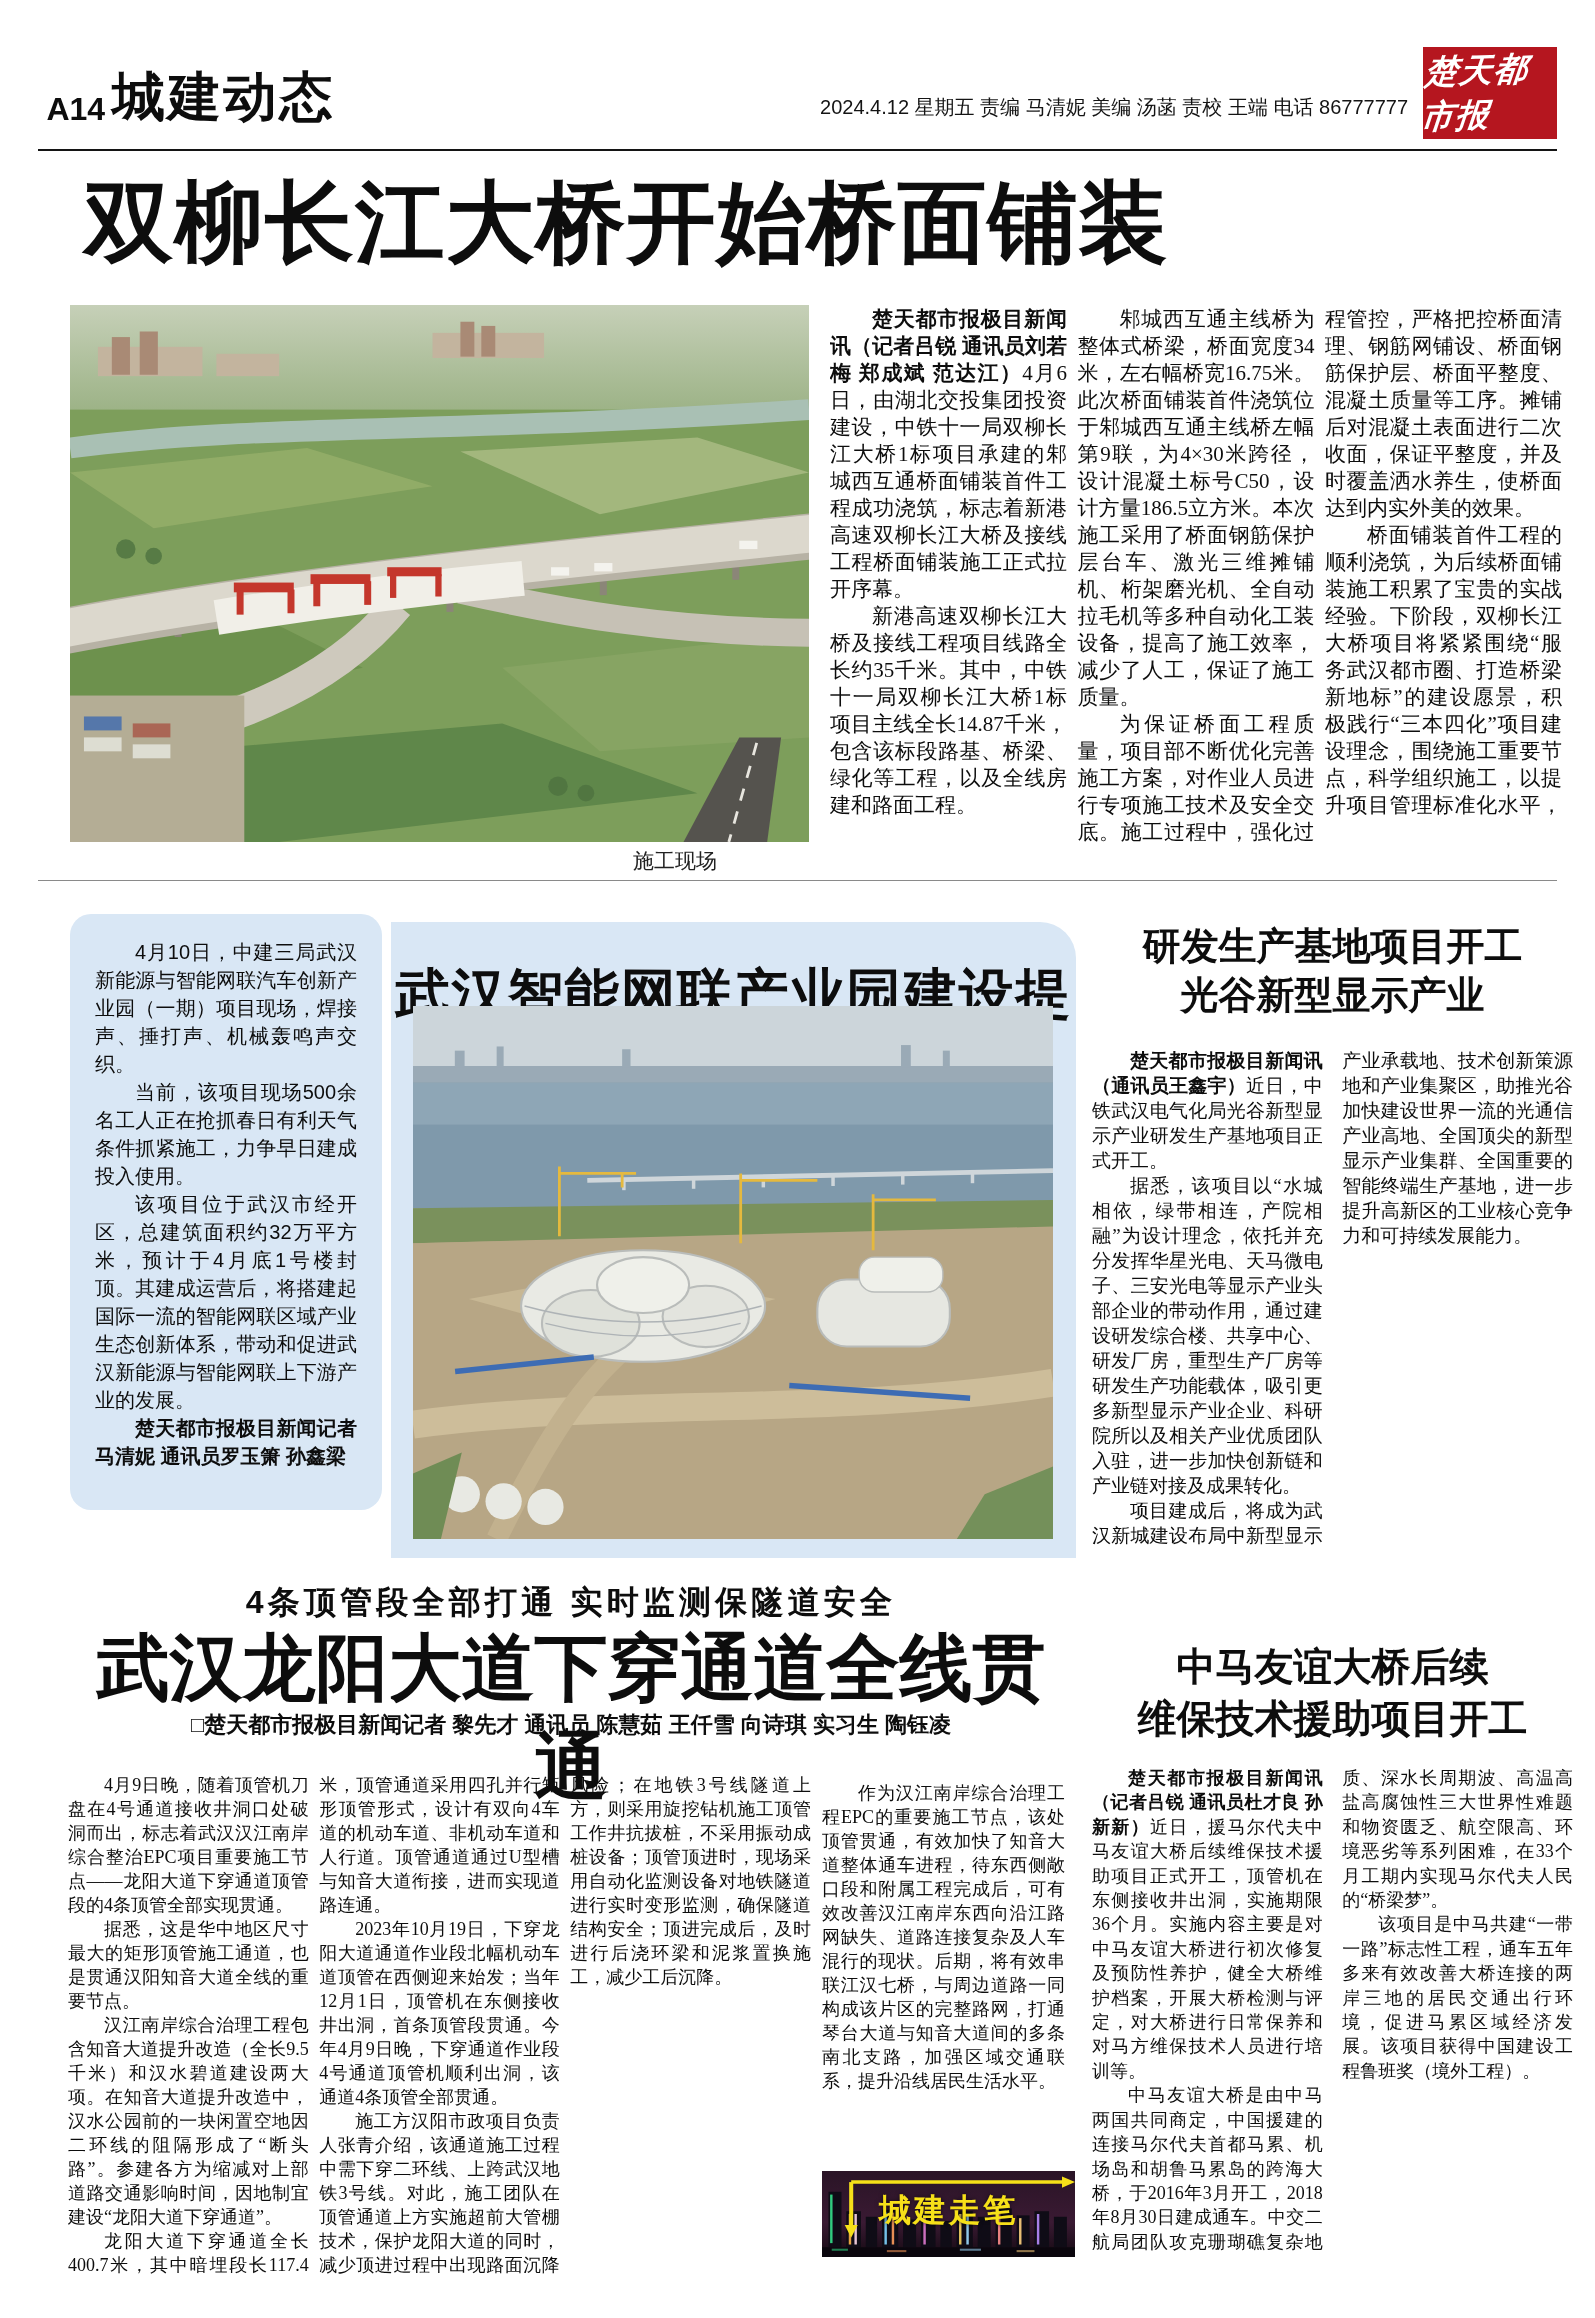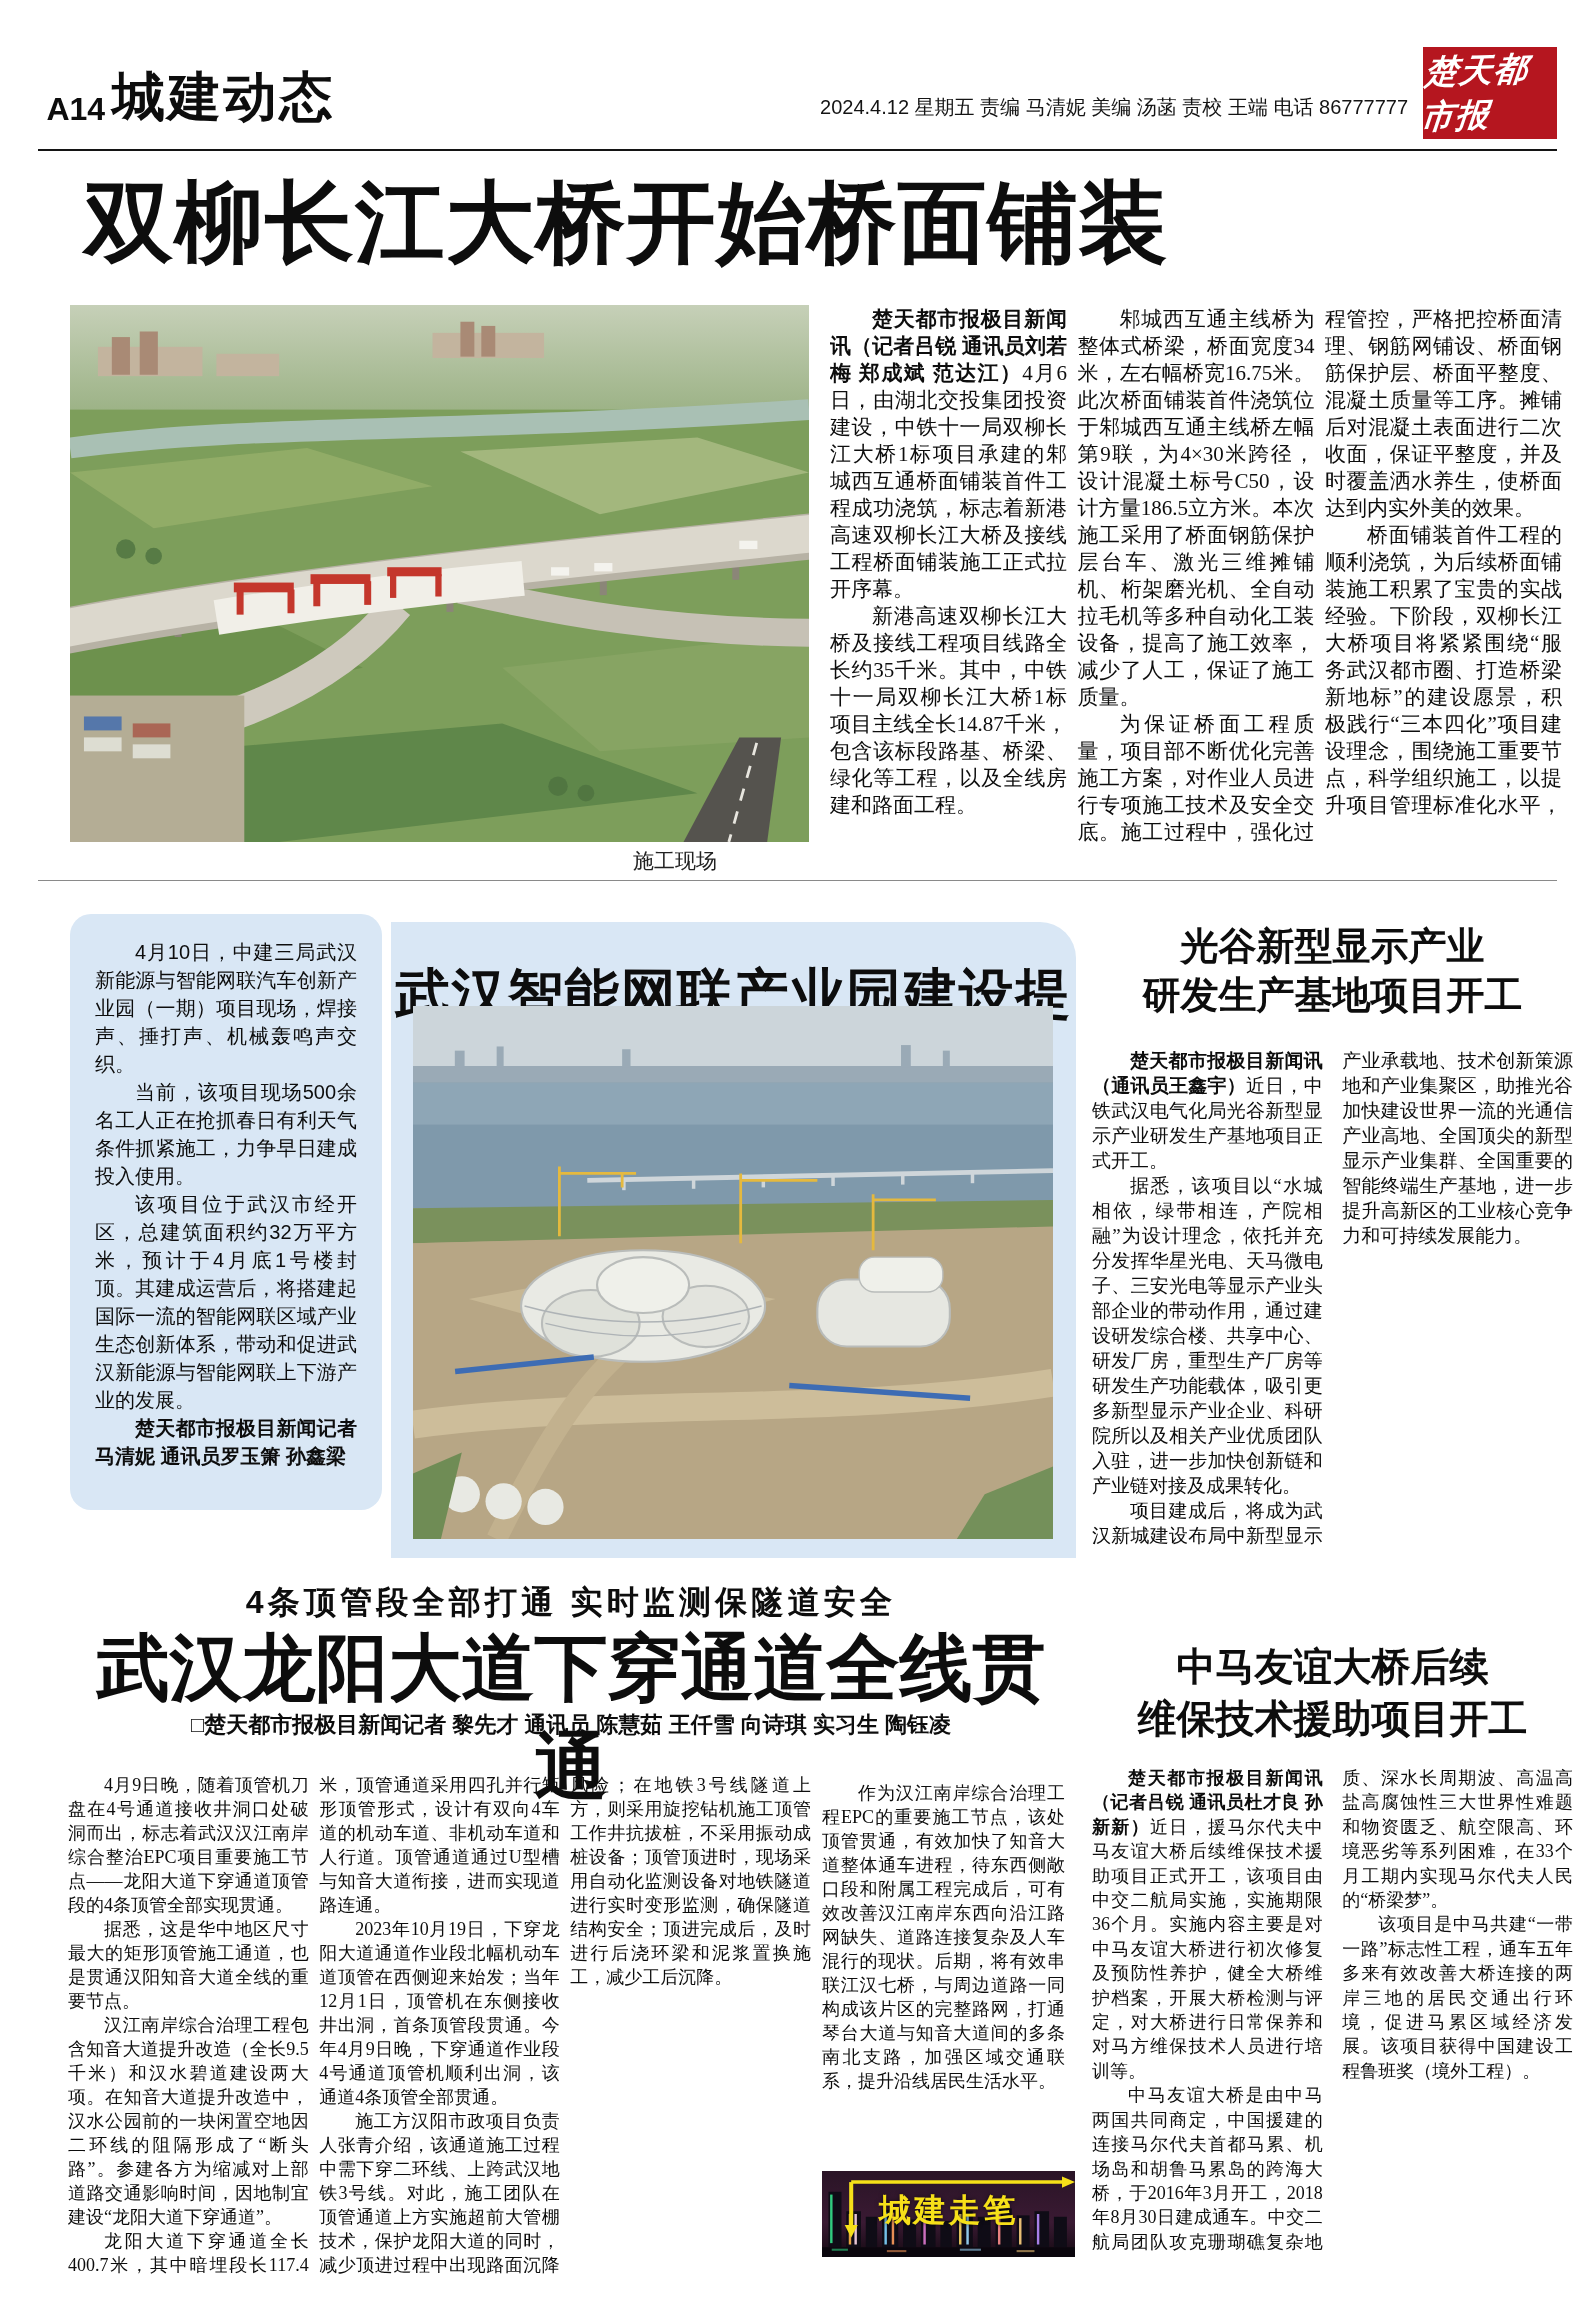--- a/index.html
+++ b/index.html
@@ -242,22 +242,22 @@
             <circle cx="130" cy="710" r="26"></circle>
             <circle cx="190" cy="718" r="26"></circle>
         </g>
         <polygon points="0,670 70,640 40,764 0,764" fill="#6f8c55"></polygon>
         <polygon points="820,700 918,660 918,764 780,764" fill="#74905a"></polygon>
       </svg>
     </div>
   </div>
 
   <div class="optics-headline">
+    <div>研发生产基地项目开工</div>
     <div>光谷新型显示产业</div>
-    <div>研发生产基地项目开工</div>
   </div>
   <div class="optics-body bodytext">
     <p><span class="lead-in">楚天都市报极目新闻讯（通讯员王鑫宇）</span><span>近日，中铁武汉电气化局光谷新型显示产业研发生产基地项目正式开工。</span></p>
     <p>据悉，该项目以“水城相依，绿带相连，产院相融”为设计理念，依托并充分发挥华星光电、天马微电子、三安光电等显示产业头部企业的带动作用，通过建设研发综合楼、共享中心、研发厂房，重型生产厂房等研发生产功能载体，吸引更多新型显示产业企业、科研院所以及相关产业优质团队入驻，进一步加快创新链和产业链对接及成果转化。</p>
     <p>项目建成后，将成为武汉新城建设布局中新型显示产业承载地、技术创新策源地和产业集聚区，助推光谷加快建设世界一流的光通信产业高地、全国顶尖的新型显示产业集群、全国重要的智能终端生产基地，进一步提升高新区的工业核心竞争力和可持续发展能力。</p>
   </div>
 
   <div class="kicker">4条顶管段全部打通  实时监测保隧道安全</div>
   <div class="headline4">武汉龙阳大道下穿通道全线贯通</div>
   <div class="byline4">□楚天都市报极目新闻记者 黎先才 通讯员 陈慧茹 王仟雪 向诗琪 实习生 陶钰凌</div>
@@ -327,19 +327,19 @@
       <polygon points="28,78 44,78 36,96" fill="#f6e019"></polygon>
     </svg>
     <div class="banner-title">城建走笔</div>
   </div>
 
   <div class="maldives-headline">
     <div>中马友谊大桥后续</div>
     <div>维保技术援助项目开工</div>
   </div>
   <div class="maldives-body bodytext">
-    <p><span class="lead-in">楚天都市报极目新闻讯（记者吕锐 通讯员杜才良 孙新新）</span><span>近日，援马尔代夫中马友谊大桥后续维保技术援助项目正式开工，该项目由中交二航局实施，实施期限36个月。实施内容主要是对中马友谊大桥进行初次修复及预防性养护，健全大桥维护档案，开展大桥检测与评定，对大桥进行日常保养和对马方维保技术人员进行培训等。</span></p>
+    <p><span class="lead-in">楚天都市报极目新闻讯（记者吕锐 通讯员杜才良 孙新新）</span><span>近日，援马尔代夫中马友谊大桥后续维保技术援助项目正式开工，顶管机在东侧接收井出洞，实施期限36个月。实施内容主要是对中马友谊大桥进行初次修复及预防性养护，健全大桥维护档案，开展大桥检测与评定，对大桥进行日常保养和对马方维保技术人员进行培训等。</span></p>
     <p>中马友谊大桥是由中马两国共同商定，中国援建的连接马尔代夫首都马累、机场岛和胡鲁马累岛的跨海大桥，于2016年3月开工，2018年8月30日建成通车。中交二航局团队攻克珊瑚礁复杂地质、深水长周期波、高温高盐高腐蚀性三大世界性难题和物资匮乏、航空限高、环境恶劣等系列困难，在33个月工期内实现马尔代夫人民的“桥梁梦”。</p>
     <p>该项目是中马共建“一带一路”标志性工程，通车五年多来有效改善大桥连接的两岸三地的居民交通出行环境，促进马累区域经济发展。该项目获得中国建设工程鲁班奖（境外工程）。</p>
   </div>
 
 </div>
 
 
 </body></html>

